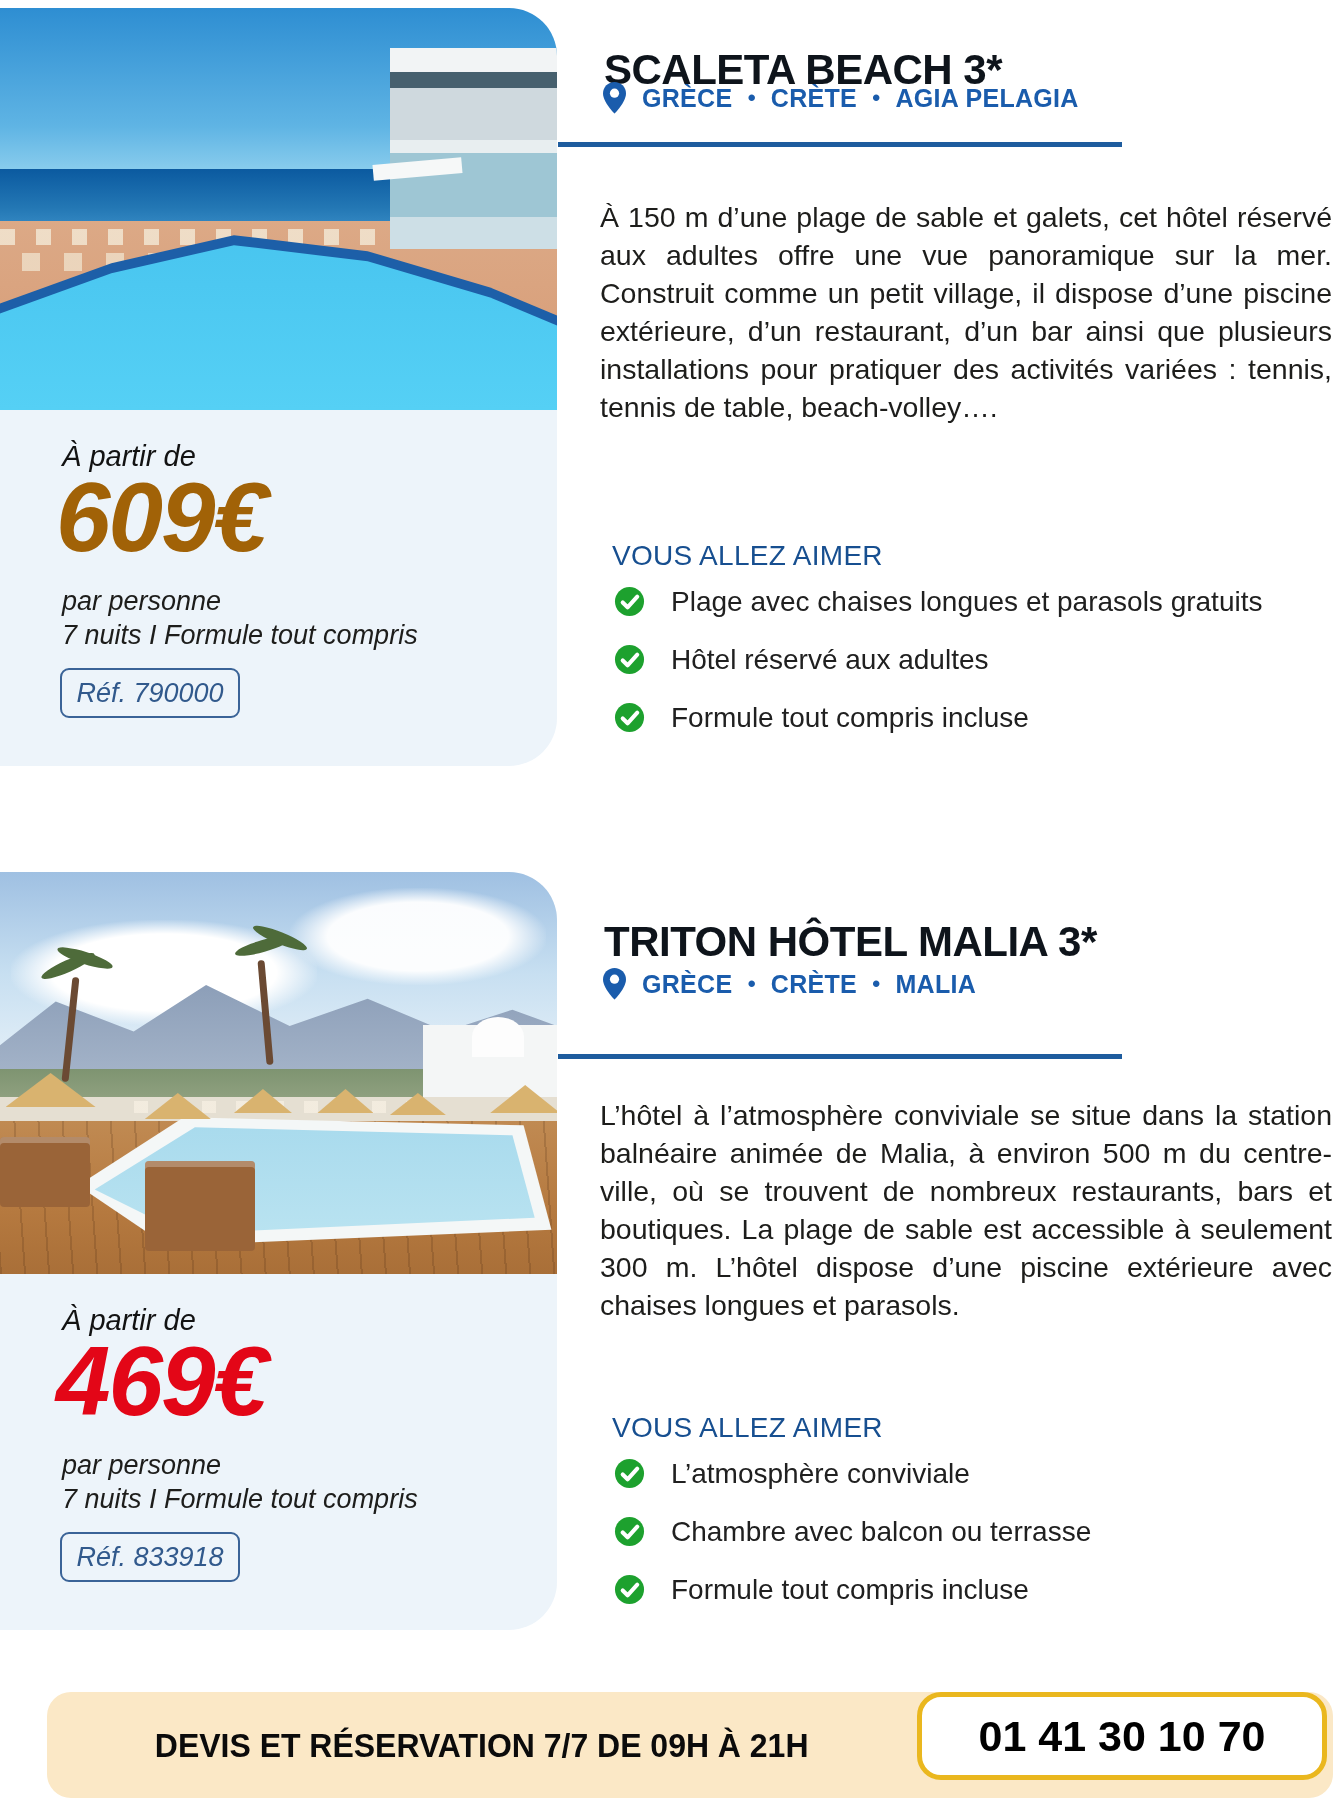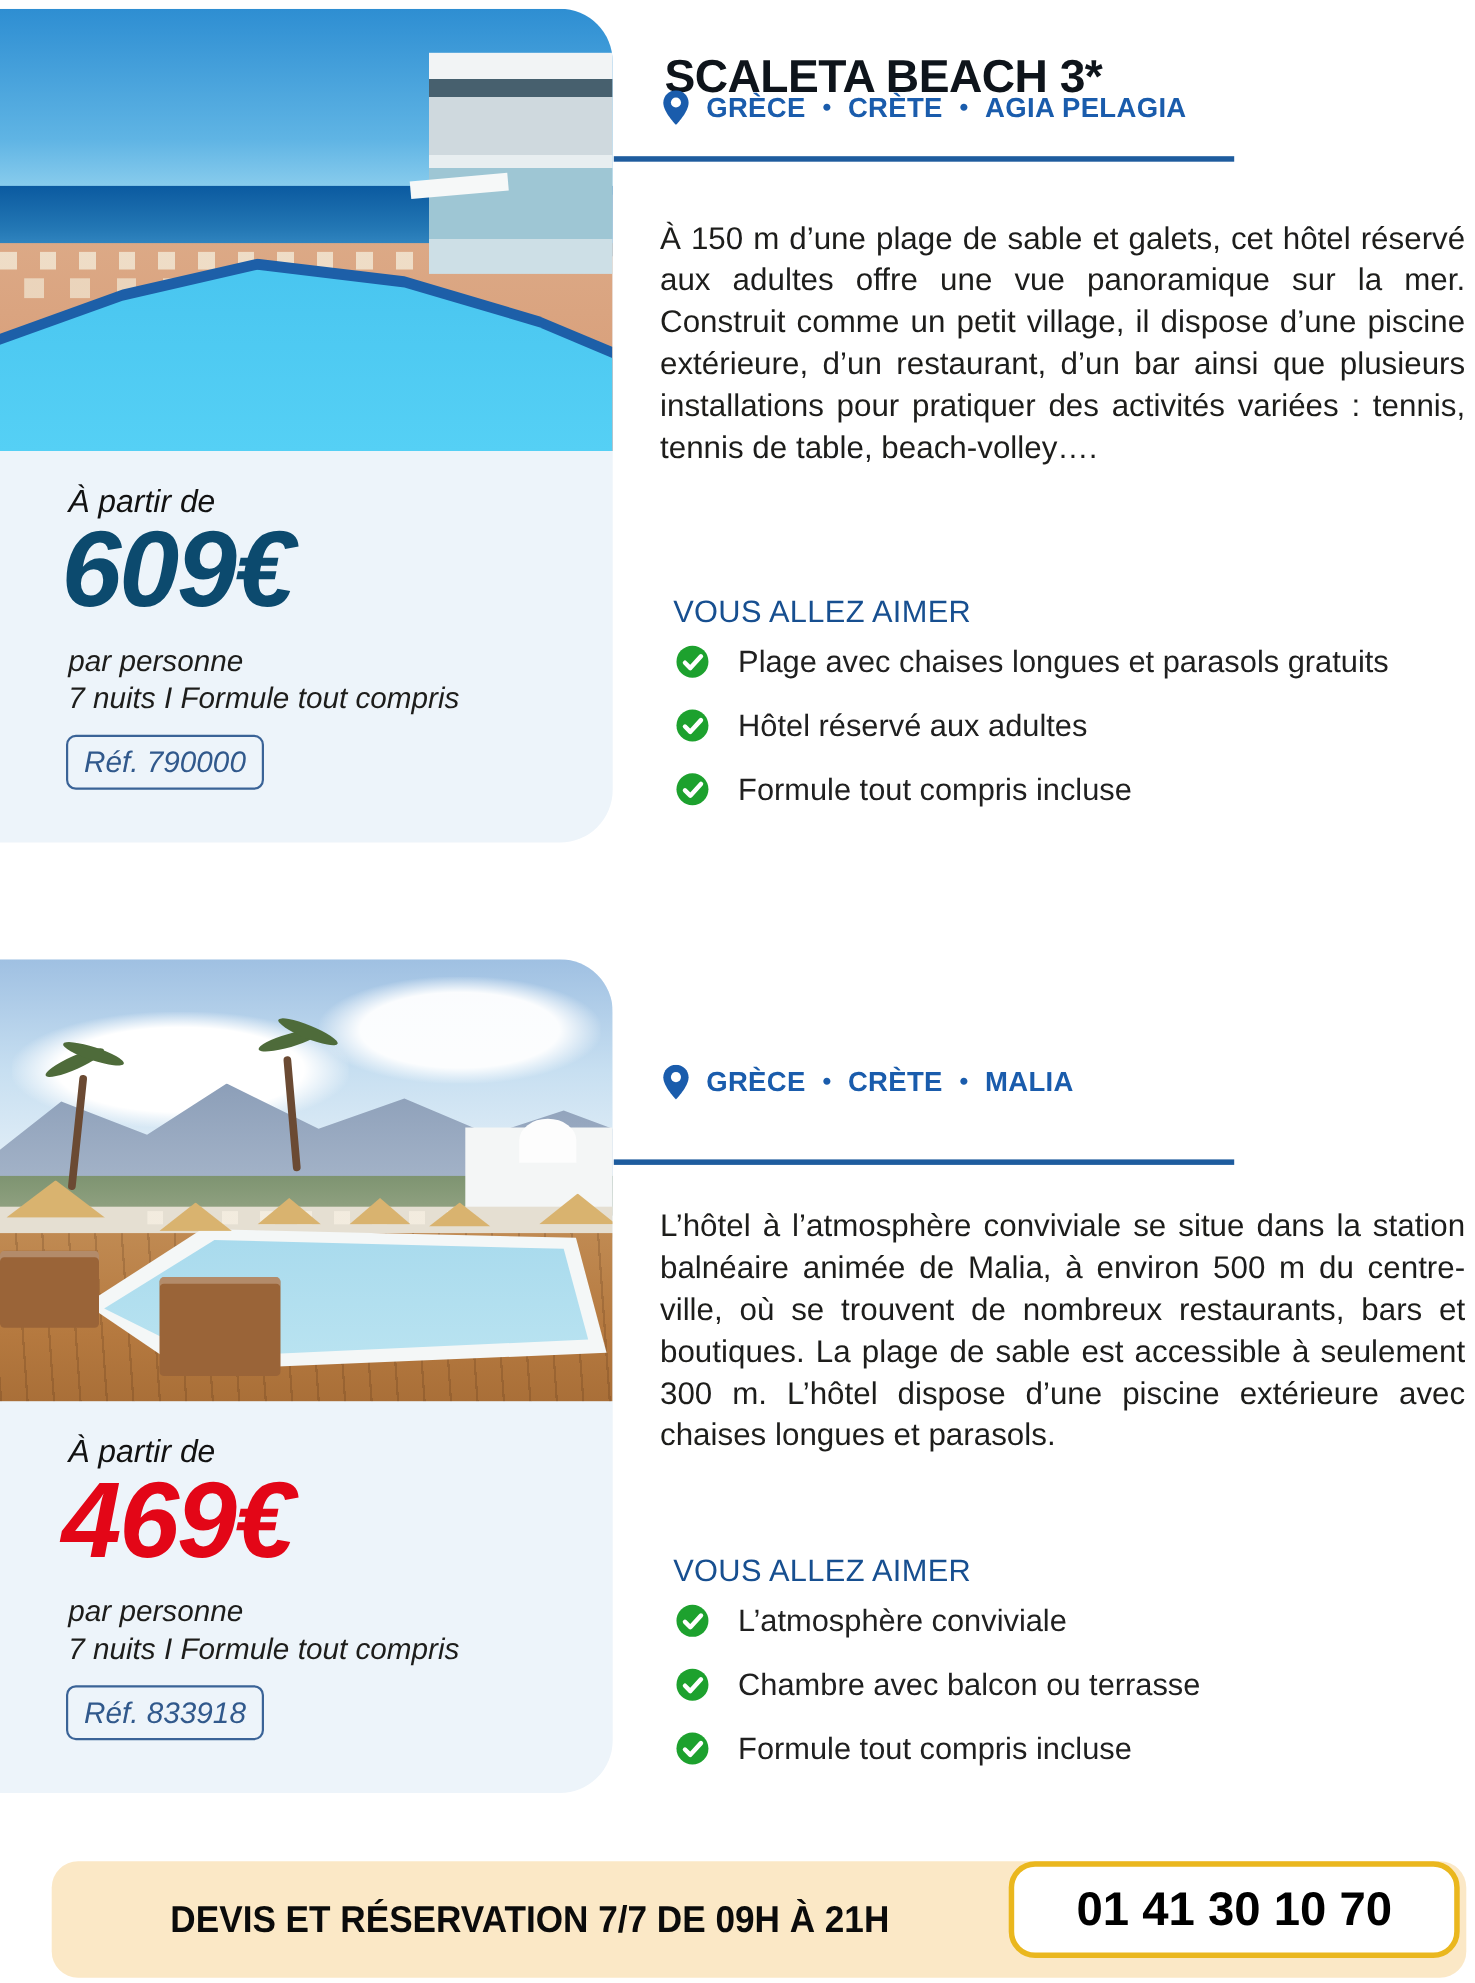--- a/index.html
+++ b/index.html
@@ -114,21 +114,21 @@
         <div class="p1-deck"></div>
         <div class="p1-loungers-a"></div>
         <div class="p1-loungers-b"></div>
         <div class="p1-building"></div>
         <div class="p1-awning"></div>
         <div class="p1-pool-rim"></div>
         <div class="p1-pool"></div>
       </div>
       <div class="price-panel">
         <div class="price-prefix">À partir de</div>
-        <div class="price-amount" style="color:#0c4a6e;">609€</div>
+        <div class="price-amount" style="color:#a16207;">609€</div>
         <div class="price-unit">par personne</div>
         <div class="price-terms">7 nuits I Formule tout compris</div>
         <div class="ref-box">Réf. 790000</div>
       </div>
     </div>
 
     <h1 class="hotel-title">SCALETA BEACH 3*</h1>
 
     <div class="loc-row" style="color:#1a5cac;">
       <svg class="pin" viewBox="0 0 24 32">
@@ -207,20 +207,21 @@
       </div>
       <div class="price-panel">
         <div class="price-prefix">À partir de</div>
         <div class="price-amount" style="color:#e30617;">469€</div>
         <div class="price-unit">par personne</div>
         <div class="price-terms">7 nuits I Formule tout compris</div>
         <div class="ref-box">Réf. 833918</div>
       </div>
     </div>
 
+    <h1 class="hotel-title">TRITON HÔTEL MALIA 3*</h1>
 
     <div class="loc-row" style="color:#1a5cac;">
       <svg class="pin" viewBox="0 0 24 32">
         <path d="M12 0C5.6 0 .5 5.1.5 11.4c0 8.6 11.5 20.1 11.5 20.1S23.5 20 23.5 11.4C23.5 5.1 18.4 0 12 0z" fill="#1a5cac"></path>
         <circle cx="12" cy="11.2" r="4.6" fill="#fff"></circle>
       </svg>
       <span class="loc-part">GRÈCE</span>
       <span class="loc-sep">•</span>
       <span class="loc-part">CRÈTE</span>
       <span class="loc-sep">•</span>

